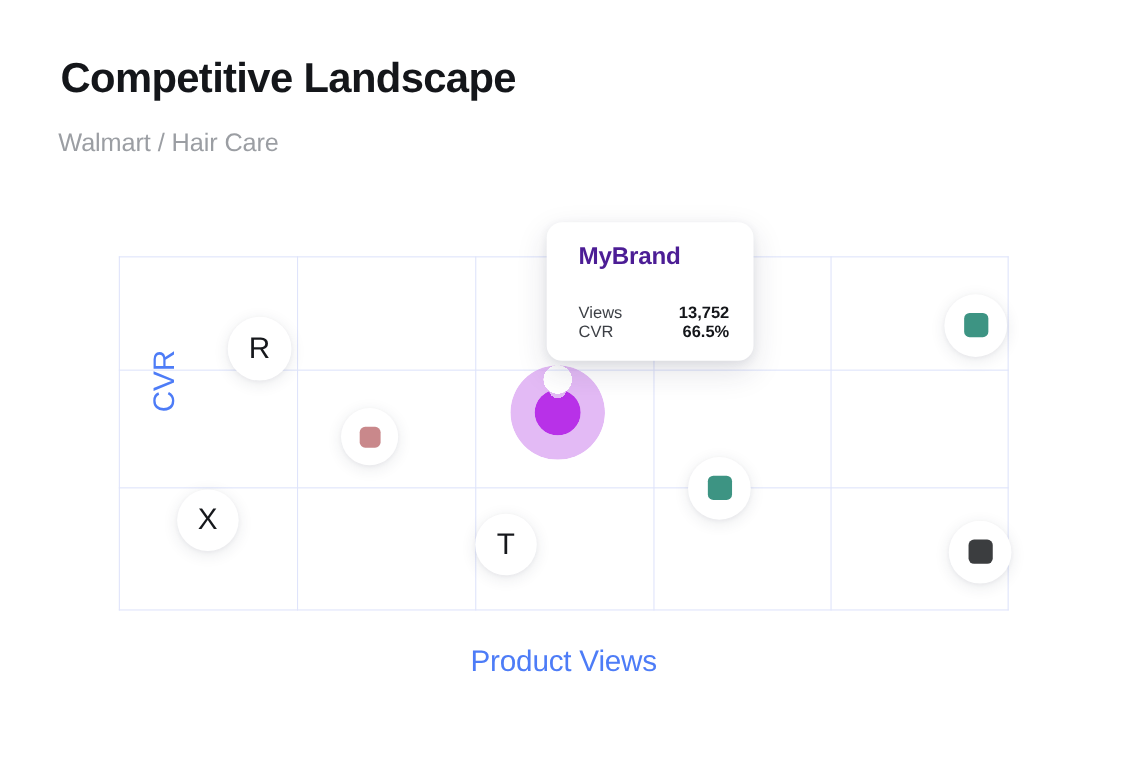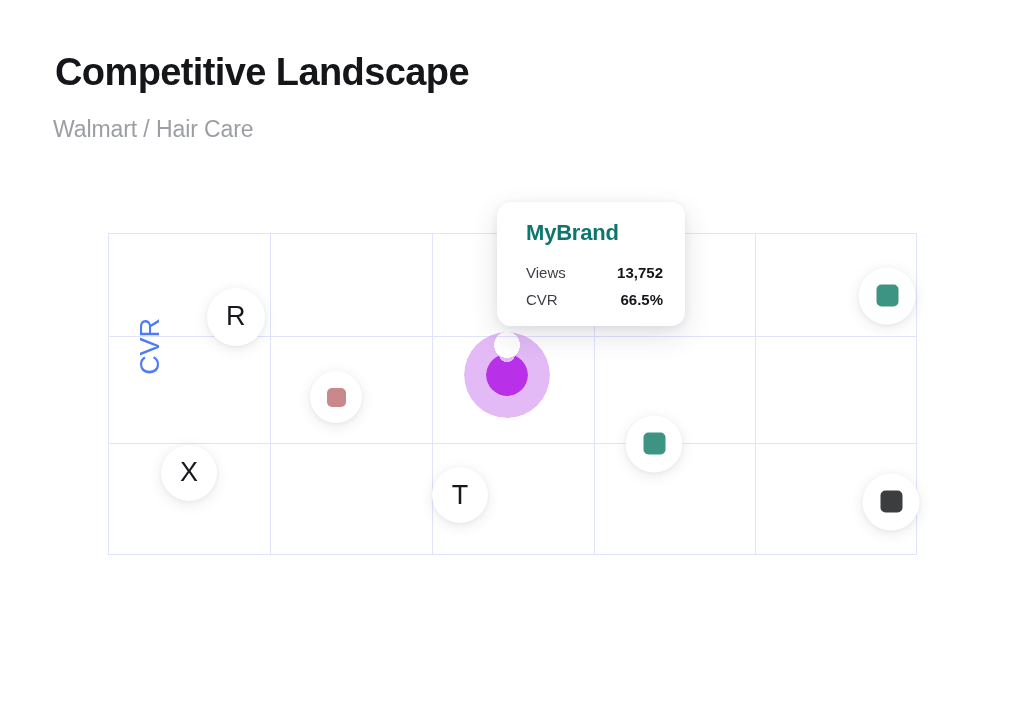--- a/index.html
+++ b/index.html
@@ -139,30 +139,30 @@
     width: 188px;
     padding: 20px 22px 18px 29px;
     box-sizing: border-box;
     background: #ffffff;
     border-radius: 14px;
     box-shadow: 0 10px 28px rgba(35,40,70,0.13), 0 2px 8px rgba(35,40,70,0.07);
   }
   #tooltip-title {
     font-size: 22px;
     font-weight: 700;
-    color: #0f766e;
+    color: #4c1d95;
     letter-spacing: -0.2px;
-    margin-bottom: 20px;
+    margin-bottom: 32px;
     line-height: 1;
   }
   .tooltip-row {
     display: flex;
     justify-content: space-between;
     align-items: baseline;
-    margin-bottom: 10px;
+    margin-bottom: 0;
   }
   .tooltip-row:last-child { margin-bottom: 0; }
   .tooltip-label {
     font-size: 15px;
     color: #3d4046;
     font-weight: 400;
   }
   .tooltip-value {
     font-size: 15px;
     color: #14161a;
@@ -215,20 +215,21 @@
   <div class="bubble" style="left:96.8%; top:83.5%; width:57px; height:57px;">
     <span class="bubble-swatch" style="width:22px; height:22px; background:#3b3d3f;"></span>
   </div>
 
   <div id="mybrand-marker" style="left:49.3%; top:44.0%;">
     <div id="mybrand-halo"></div>
     <div id="mybrand-core"></div>
   </div>
 
   <div id="y-axis-label">CVR</div>
+  <div id="x-axis-label">Product Views</div>
 </div>
 
 <div id="tooltip-card">
   <div id="tooltip-title">MyBrand</div>
 
   <div class="tooltip-row">
     <span class="tooltip-label">Views</span>
     <span class="tooltip-value">13,752</span>
   </div>
 

